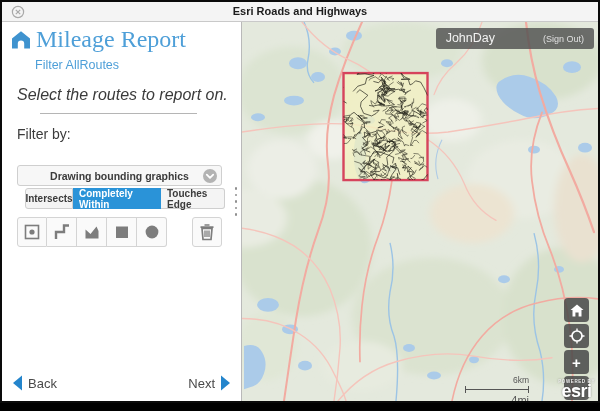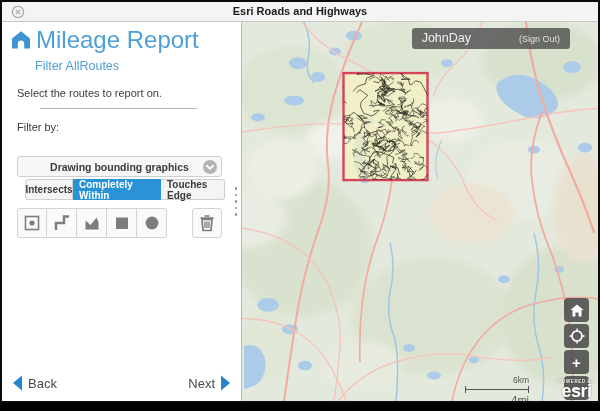--- a/index.html
+++ b/index.html
@@ -15,25 +15,25 @@
   .close-btn { position:absolute; left:9px; top:3px; width:14px; height:14px; cursor:pointer; }
 
   
   .content { flex:1; display:flex; min-height:0; }
   .panel { width:240px; background:#fff; border-right:1px solid #b9b9b9; position:relative; flex:0 0 auto; }
   .mapwrap { flex:1; position:relative; overflow:hidden; background:#e4e9dd; }
   .mapwrap svg.basemap { position:absolute; inset:0; width:100%; height:100%; display:block; }
 
   
   .panel-header { display:flex; align-items:center; gap:4px; padding:4px 8px 0 8px; }
-  .panel-title { font-size:24px; color:#4e9fd8; font-weight:400; letter-spacing:0; }
+  .panel-title { font-size:24px; color:#4e9fd8; font-weight:400; letter-spacing:0;font-family:Liberation Serif, serif; }
   .panel-subtitle { margin:5px 0 0 33px; font-size:12.5px; color:#4e9fd8; }
-  .instruction { margin:14px 0 0 15px; font-size:11px; color:#3b3b3b; }
+  .instruction { margin:14px 0 0 15px; font-size:16px; color:#3b3b3b;font-style:italic; }
   .sep-line { width:157px; height:1px; background:#b5b5b5; margin:9px 0 0 38px; }
-  .filter-label { margin:12px 0 12px 15px; font-size:11px; color:#3b3b3b; }
+  .filter-label { margin:12px 0 12px 15px; font-size:14px; color:#3b3b3b; }
 
   .dropdown { position:relative; margin:23px 20px 0 15px; width:205px; height:21px;
               background:#f7f7f7; border:1px solid #cfcfcf; border-radius:3px;
               display:flex; align-items:center; justify-content:center; cursor:pointer; }
   .dropdown-value { font-size:10.5px; font-weight:bold; color:#3b3b3b; }
   .dropdown-chevron { position:absolute; right:4px; top:3px; width:14px; height:14px; }
 
   .tabs { margin:2px 0 0 15px; width:200px; height:21px; display:flex; }
   .tab { flex:0 0 auto; display:flex; align-items:center; justify-content:center;
          font-size:10px; font-weight:bold; color:#3b3b3b; background:#f4f4f4;
@@ -55,21 +55,21 @@
   .drag-dots { position:absolute; right:4px; top:165px; display:flex; flex-direction:column; gap:4px; cursor:col-resize; }
   .drag-dots i { width:2.5px; height:2.5px; border-radius:50%; background:#8f8f8f; }
 
   .panel-note { position:absolute; left:0; right:0; bottom:37px; text-align:center;
                 font-size:9.5px; color:#4a4a4a; }
   .panel-footer { position:absolute; left:10px; right:10px; bottom:10px;
                   display:flex; justify-content:space-between; align-items:center; }
   .nav-btn { display:flex; align-items:center; gap:5px; font-size:13px; color:#4a4a4a; cursor:pointer; }
 
   
-  .user-btn { position:absolute; top:6px; right:28px; background:rgba(80,80,80,.82);
+  .user-btn { position:absolute; top:6px; right:4px; background:rgba(80,80,80,.82);
               border-radius:3px; padding:3px 10px 4px 10px; color:#fff; cursor:pointer;
               display:flex; align-items:baseline; gap:3px; }
   .user-name { font-size:12.5px; color:#f2f2f2; }
   .user-signout { font-size:9px; color:#e0e0e0;padding-left:45px; }
 
   .map-controls { position:absolute; top:276px; right:9px; display:flex; flex-direction:column; gap:2px; }
   .map-ctrl { width:25px; height:24px; background:rgba(72,72,72,.85); border-radius:4px;
               display:flex; align-items:center; justify-content:center; color:#fff; cursor:pointer; }
   .map-ctrl span.glyph { font-size:15px; font-weight:bold; line-height:1; color:#fff; }
 

